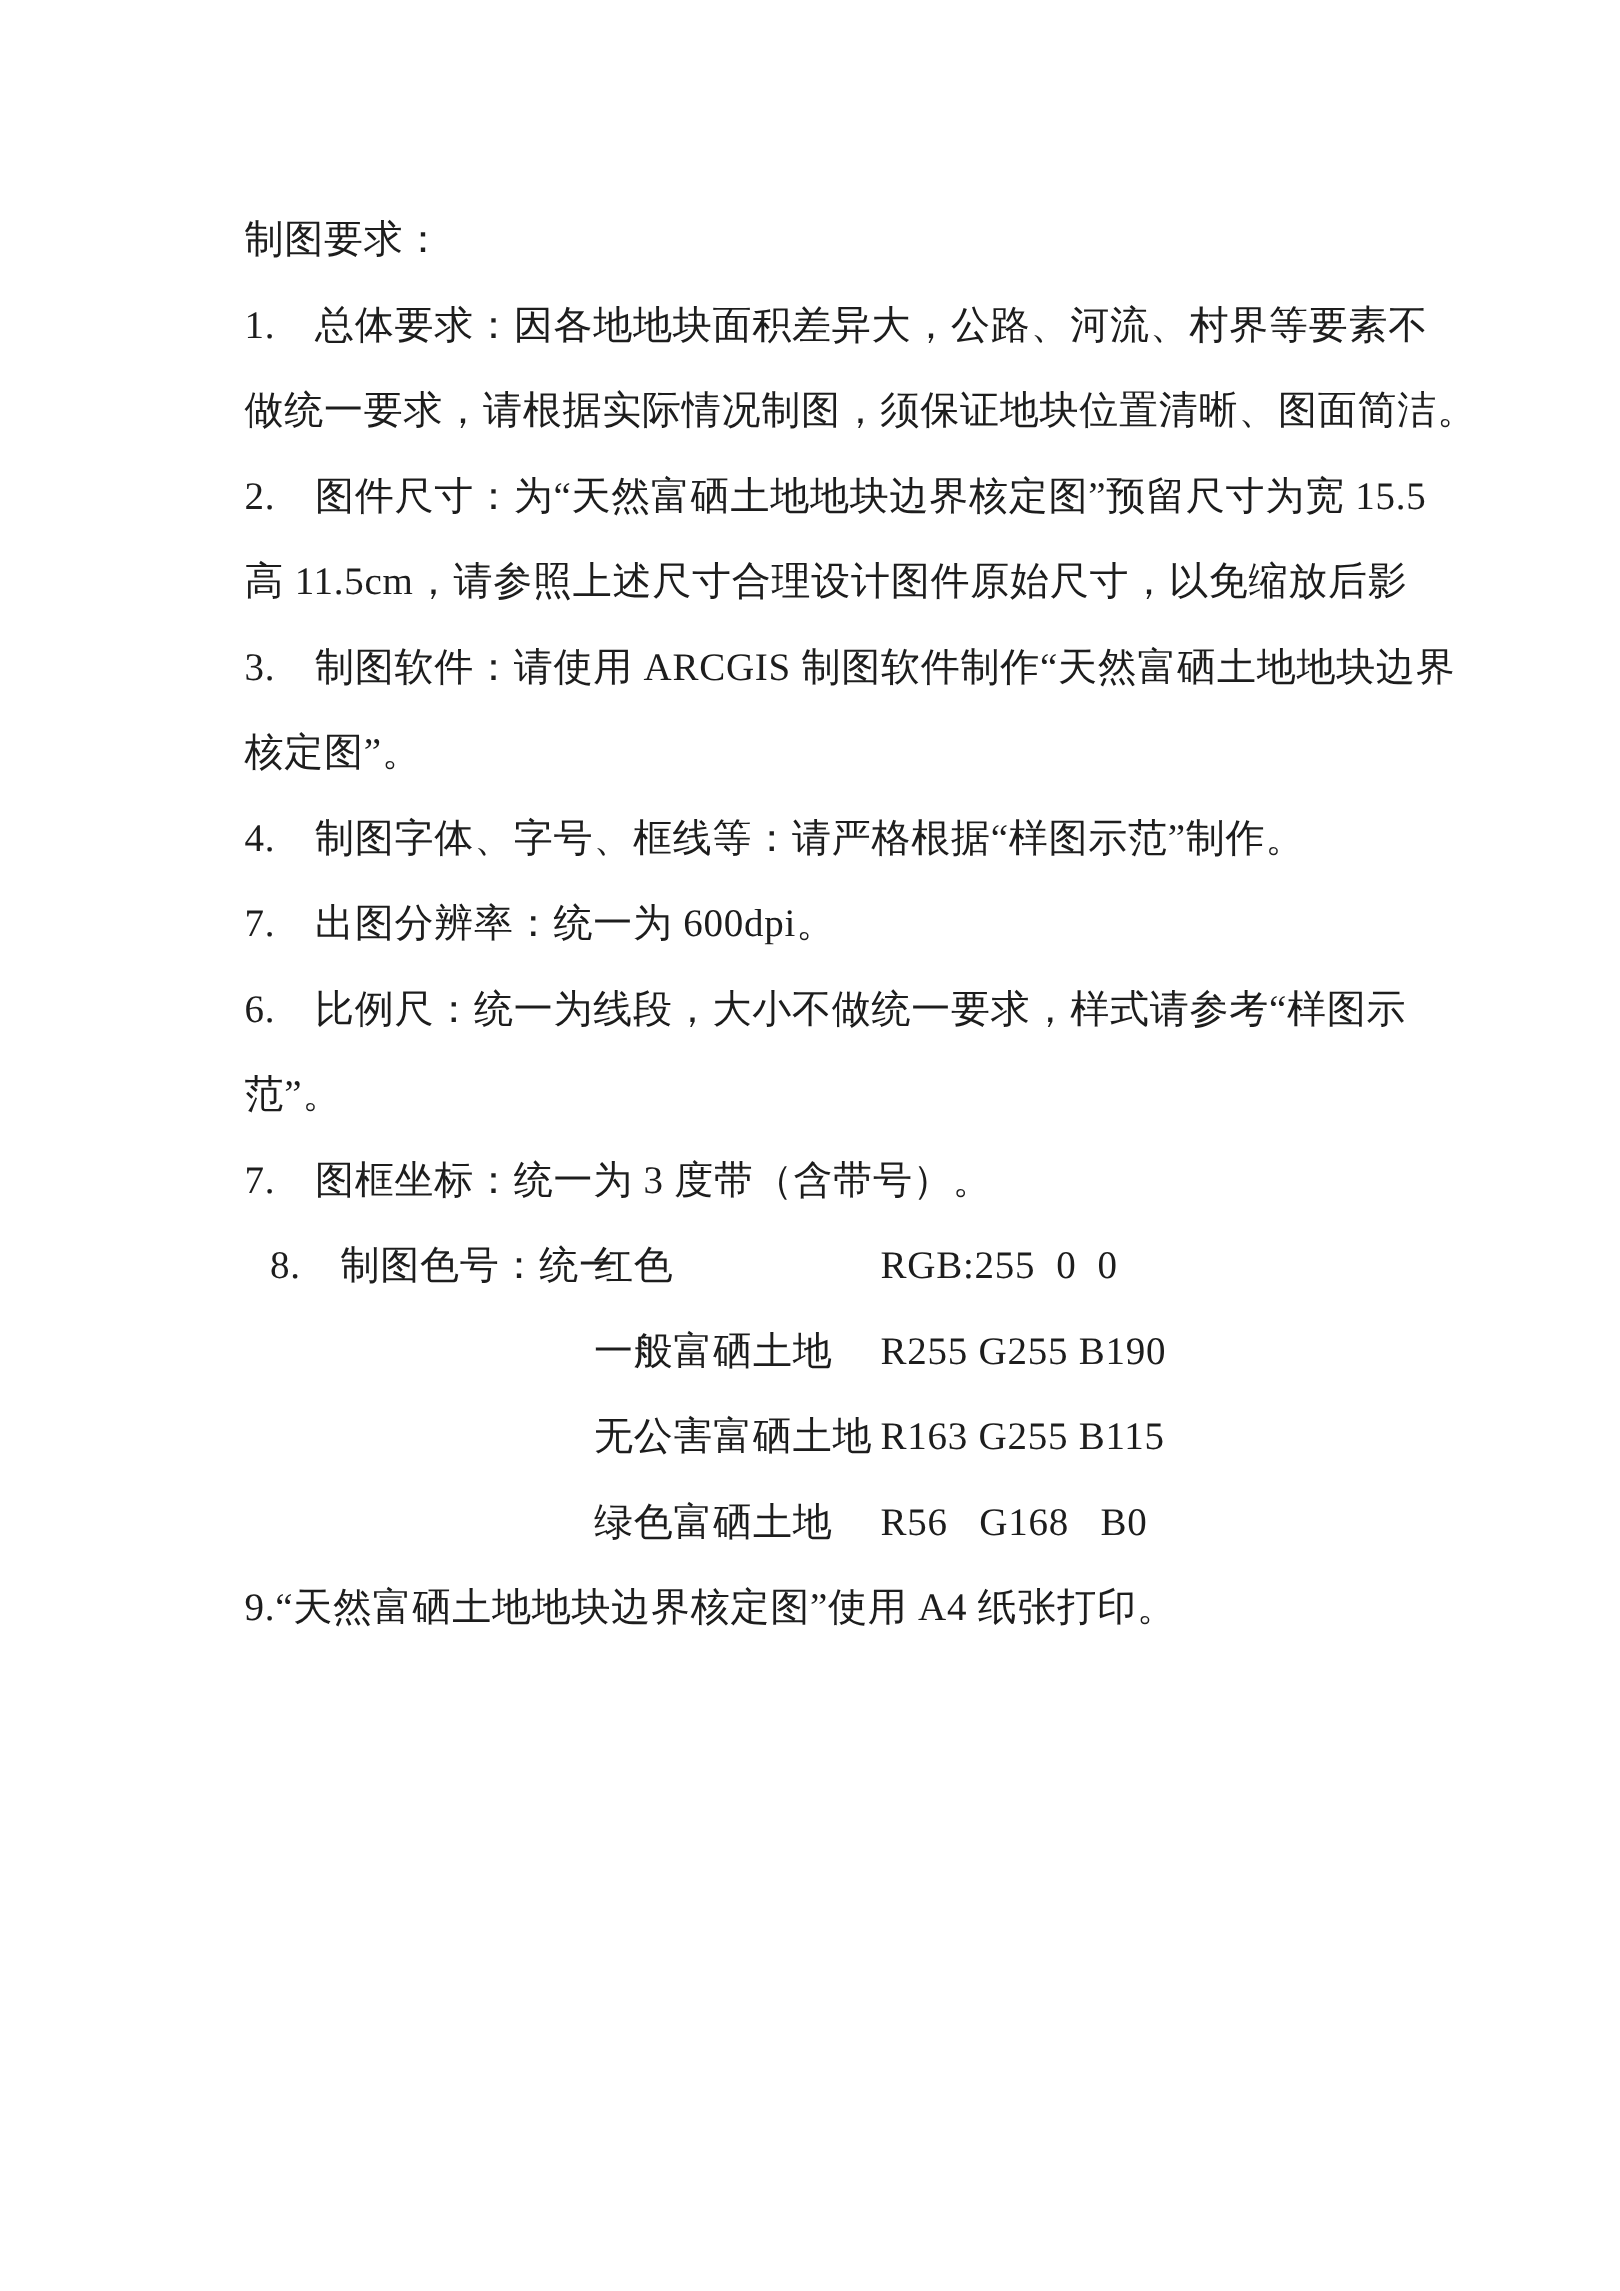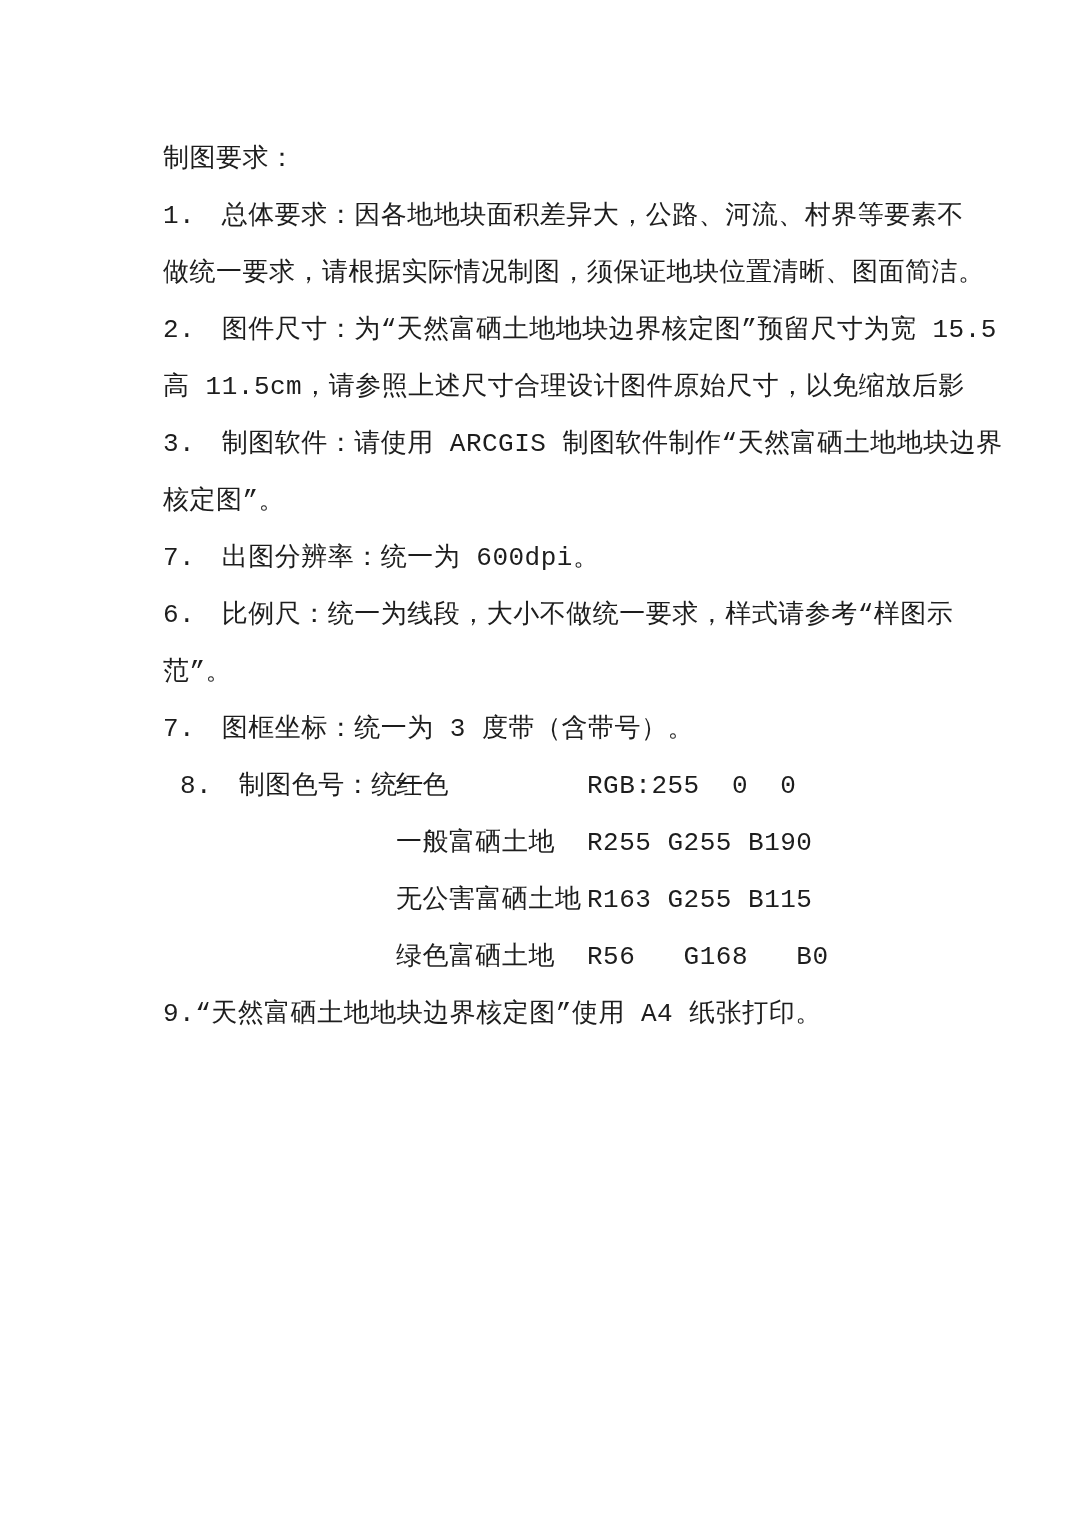--- a/index.html
+++ b/index.html
@@ -18,21 +18,21 @@
     background: #ffffff;
     overflow: hidden;
   }
   .content {
     position: absolute;
     left: 163px;
     top: 131px;
     width: 810px;
   }
   .line {
-    font-family: Liberation Mono, monospace;
+    font-family: Liberation Serif, serif;
     font-size: 26px;
     line-height: 57px;
     height: 57px;
     color: #1d1d1d;
     white-space: pre;
     letter-spacing: 0.5px;
   }
   
   .crow {
     position: relative;
@@ -62,20 +62,21 @@
   <div class="content">
 
     <div class="line">制图要求：</div>
 
     <div class="line">1.　总体要求：因各地地块面积差异大，公路、河流、村界等要素不</div>
     <div class="line">做统一要求，请根据实际情况制图，须保证地块位置清晰、图面简洁。</div>
     <div class="line">2.　图件尺寸：为“天然富硒土地地块边界核定图”预留尺寸为宽 15.5</div>
     <div class="line">高 11.5cm，请参照上述尺寸合理设计图件原始尺寸，以免缩放后影</div>
     <div class="line">3.　制图软件：请使用 ARCGIS 制图软件制作“天然富硒土地地块边界</div>
     <div class="line">核定图”。</div>
+    <div class="line">4.　制图字体、字号、框线等：请严格根据“样图示范”制作。</div>
     <div class="line">7.　出图分辨率：统一为 600dpi。</div>
     <div class="line">6.　比例尺：统一为线段，大小不做统一要求，样式请参考“样图示</div>
     <div class="line">范”。</div>
     <div class="line">7.　图框坐标：统一为 3 度带（含带号）。</div>
 
     <div class="line crow">
       <span class="cpfx">8.　制图色号：统一</span>
       <span class="clabel">红色</span>
       <span class="cvalue">RGB:255  0  0</span>
     </div>

